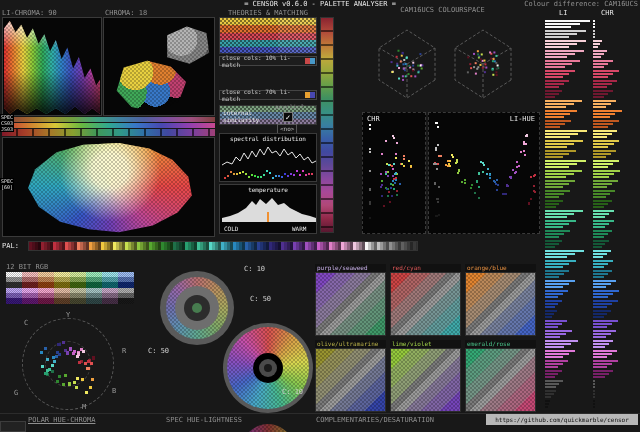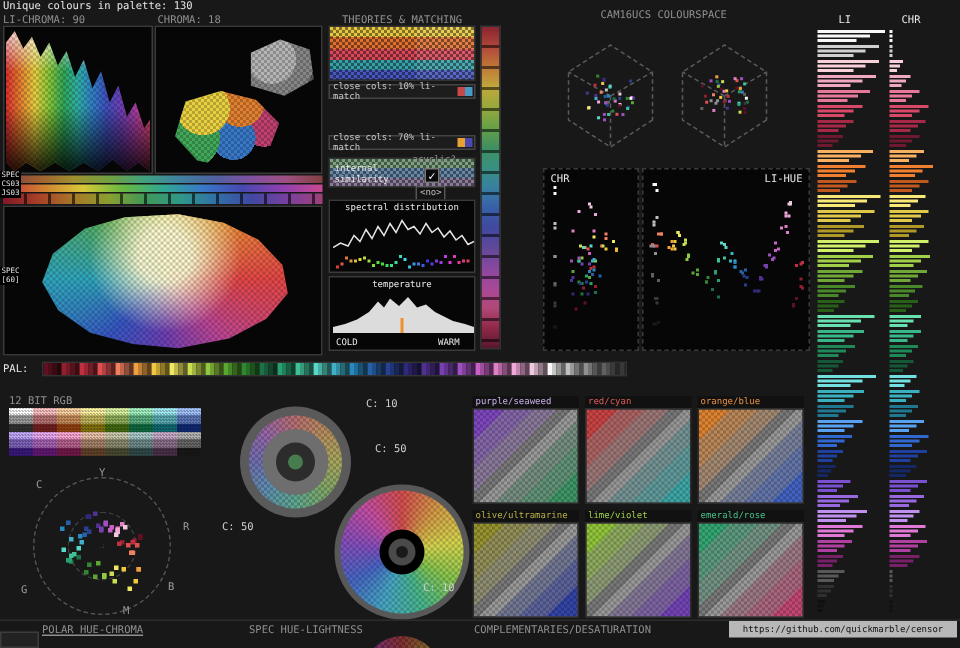--- a/index.html
+++ b/index.html
@@ -40,21 +40,22 @@
   .wheel-label{position:absolute;font-size:7px;line-height:8px;color:#cfcfcf;}
   .chk{width:10px;height:10px;background:#0a0a0a;border:1px solid #777;color:#fff;
        font-size:8px;line-height:9px;text-align:center;}
   .nobtn{border:1px solid #555;background:#151515;color:#bbb;font-size:6px;line-height:8px;padding:0 2px;}
 </style>
 </head>
 <body>
 
 <div id="screen">
 
-  <div class="abs t7 wht" style="left:2px;top:0;width:220px;">Unique colours in palette: 130</div>
+  <div class="abs t7 ctr wht" style="left:180px;top:0;width:280px;">= CENSOR v0.6.0 - PALETTE ANALYSER =</div>
+  <div class="abs t7 rgt dim" style="left:440px;top:0;width:198px;">Colour difference: CAM16UCS</div>
 
   <div class="abs t7 dim" style="left:2px;top:9px;width:100px;">LI-CHROMA: 90</div>
   <div class="abs t7 dim" style="left:105px;top:9px;width:90px;">CHROMA: 18</div>
 
   <div class="abs panel" style="left:2px;top:17px;width:100px;height:99px;">
     <div class="px" style="position:absolute;inset:1px;
       background:linear-gradient(180deg, rgba(255,255,255,.85) 0%, rgba(255,255,255,0) 30%, rgba(0,0,0,0) 55%, rgba(0,0,0,.85) 100%),
                  linear-gradient(90deg,#e03030,#e88030,#e8d040,#88c838,#30a858,#30b0a8,#3080c8,#4050c0,#7040b8,#b040a8,#e04878);
       clip-path:polygon(0% 10%,6% 2%,12% 14%,18% 6%,24% 20%,30% 10%,36% 26%,42% 16%,48% 34%,54% 22%,60% 42%,66% 30%,72% 52%,78% 40%,84% 62%,90% 52%,96% 70%,100% 64%,100% 100%,92% 94%,84% 100%,74% 92%,64% 100%,54% 94%,44% 100%,34% 94%,24% 100%,14% 94%,6% 100%,0% 94%);"></div>
   </div>

